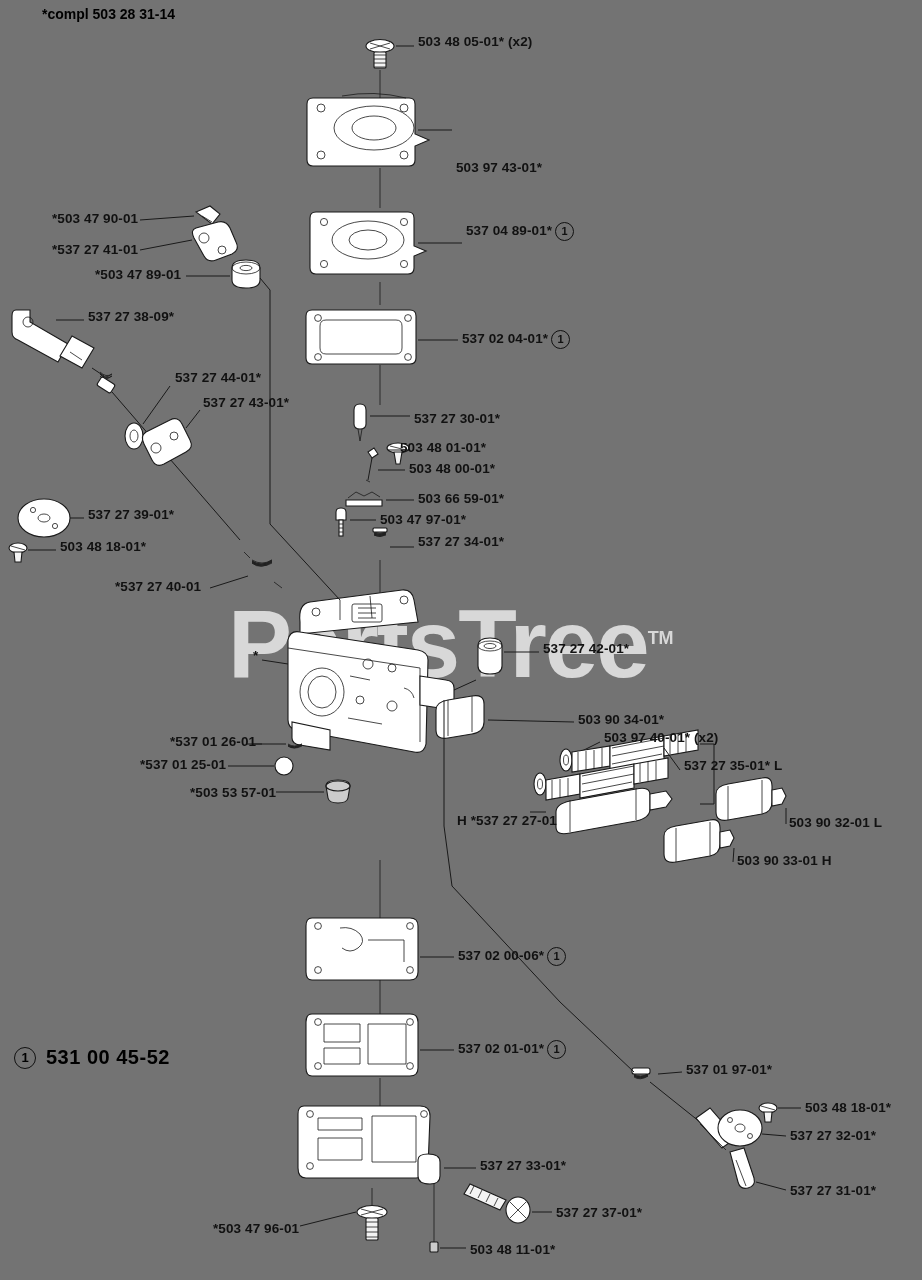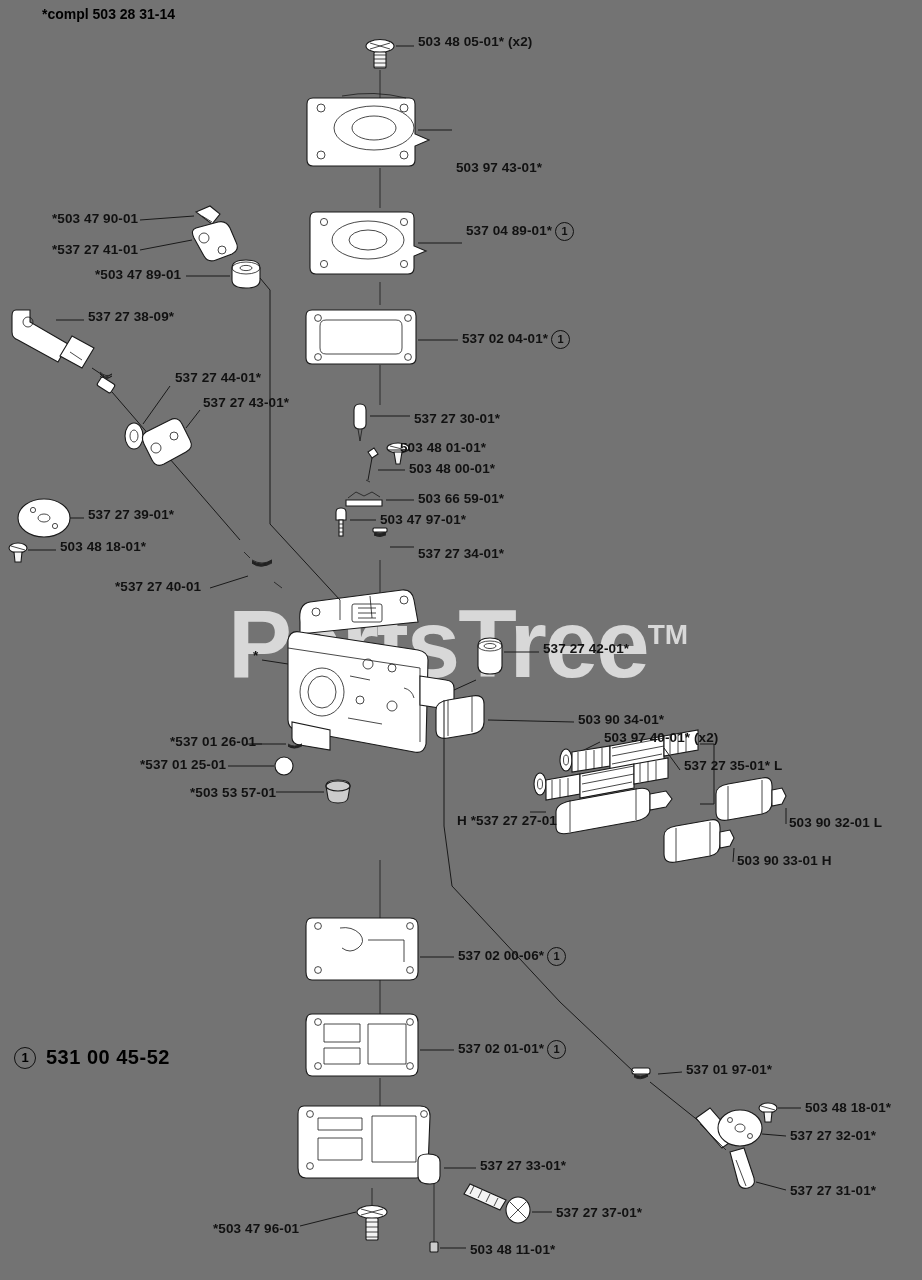--- a/index.html
+++ b/index.html
@@ -74,21 +74,21 @@
     left: 228px;
     top: 596px;
     font-size: 96px;
     font-weight: bold;
     color: #d8d8d8;
     letter-spacing: -2px;
     line-height: 1;
     user-select: none;
   }
   .wm .tm {
-    font-size: 28px;
+    font-size: 18px;
     vertical-align: super;
     letter-spacing: 0;
   }
   svg.art {
     position: absolute;
     left: 0;
     top: 0;
     width: 922px;
     height: 1280px;
   }
@@ -484,21 +484,21 @@
   <div class="label" style="left:414px; top:411px;"><span>537 27 30-01*</span></div>
 
   <div class="label" style="left:400px; top:440px;"><span>503 48 01-01*</span></div>
 
   <div class="label" style="left:409px; top:461px;"><span>503 48 00-01*</span></div>
 
   <div class="label" style="left:418px; top:491px;"><span>503 66 59-01*</span></div>
 
   <div class="label" style="left:380px; top:512px;"><span>503 47 97-01*</span></div>
 
-  <div class="label" style="left:418px; top:546px;"><span>537 27 34-01*</span></div>
+  <div class="label" style="left:418px; top:534px;"><span>537 27 34-01*</span></div>
 
   <div class="label" style="left:543px; top:641px;"><span>537 27 42-01*</span></div>
 
   <div class="label" style="left:578px; top:712px;"><span>503 90 34-01*</span></div>
 
   <div class="label" style="left:604px; top:730px;"><span>503 97 40-01*</span> <span>(x2)</span></div>
 
   <div class="label" style="left:684px; top:758px;"><span>537 27 35-01*</span> <span>L</span></div>
 
   <div class="label" style="left:789px; top:815px;"><span>503 90 32-01</span> <span>L</span></div>

